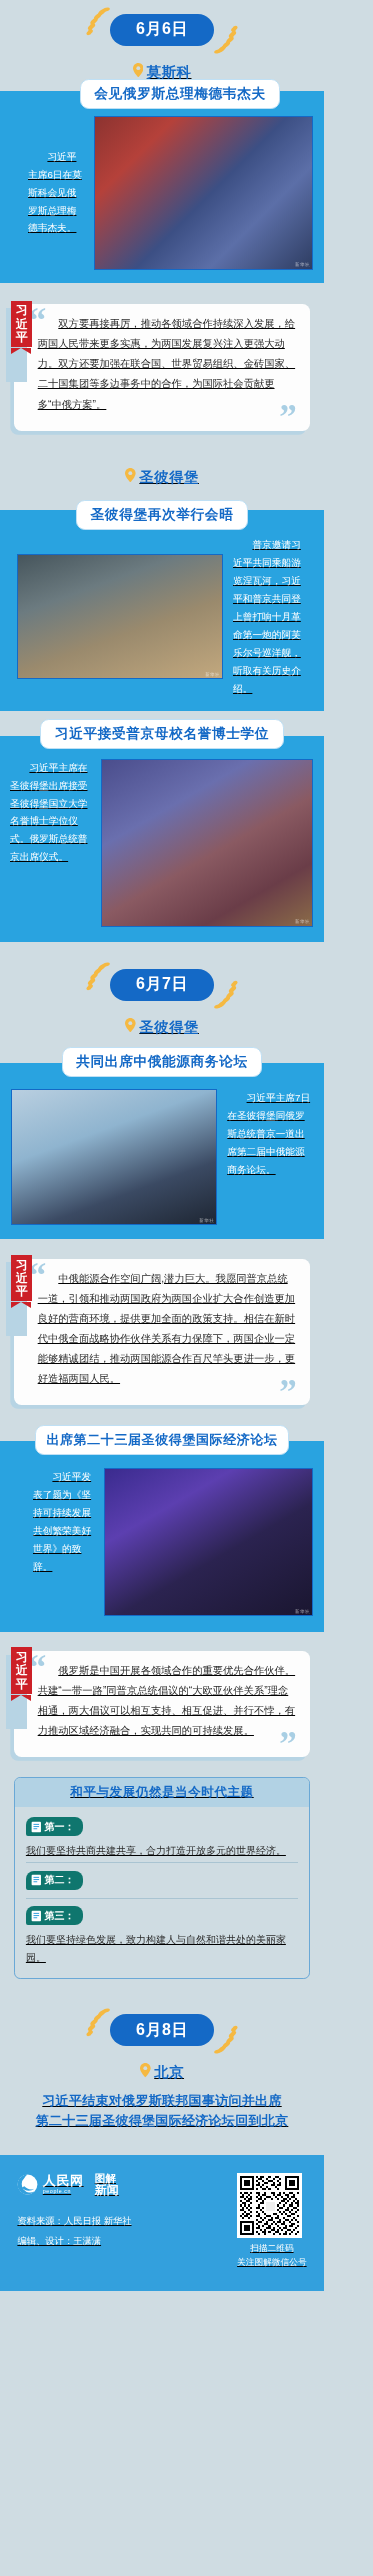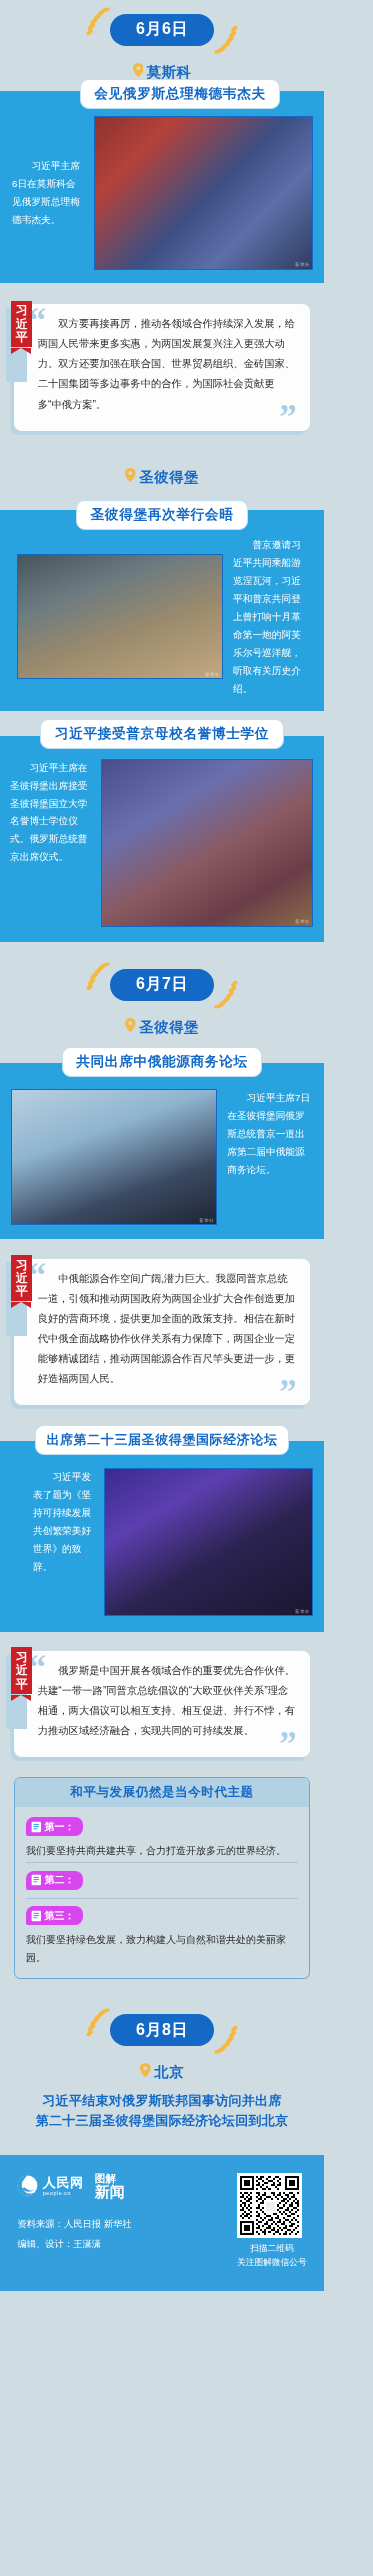--- a/index.html
+++ b/index.html
@@ -2,21 +2,21 @@
 <html style="font-size:10px"><head>
 <meta charset="utf-8">
 <style>
   * { margin:0; padding:0; box-sizing:border-box; }
   body {
     width:374px;
     font-family:"Liberation Sans","DejaVu Sans",sans-serif;
     background:#cfdce2;
     -webkit-font-smoothing:antialiased;
   }
-  .page { width:324px; position:relative; overflow:hidden; }
+  .page { width:324px; position:relative; overflow:hidden;text-decoration:underline; }
 
   
   .band-light { background:#cfdce2; }
   .band-blue  { background:#29a3e0; }
 
   
   .date-block { position:relative; text-align:center; }
   .date-badge-wrap {
     position:relative; display:inline-block;
     padding:0 22.4px;
@@ -137,21 +137,21 @@
     text-align:center;
     color:#1469c6; font-size:12.5px; font-weight:bold;
     letter-spacing:0.6px;
     padding:6.2px 0;
   }
   .panel-body { padding:2.5px 11.2px 8.7px; }
   .point { padding:7.5px 0 2.5px; }
   .point + .point { border-top:0.6px solid #a9c4d2; }
   .point-tag {
     display:inline-flex; align-items:center; gap:3.1px;
-    background:#d946ef;
+    background:#0f766e;
     color:#ffffff;
     font-size:10px; font-weight:bold;
     border-radius:8px 8px 8px 1.9px;
     padding:2.5px 8.7px 2.5px 5px;
     position:relative;
     margin-bottom:5.6px;
   }
   .doc-icon { width:10.6px; height:12px; flex:0 0 auto; }
   .point-text { font-size:10px; line-height:1.8; color:#2b2b2b; }
 
@@ -168,21 +168,21 @@
   .footer { background:#33a0dd; padding:17.4px 17.4px 21px; display:flex; gap:8.7px; }
   .footer-left { flex:1 1 auto; }
   .logos { display:flex; align-items:center; gap:11.2px; margin-bottom:16px; }
   .logo-people { display:flex; align-items:center; gap:4.4px; }
   .logo-moon { width:21px; height:21px; flex:0 0 auto; }
   .logo-people-txt { color:#fff; line-height:1; }
   .logo-people-txt .big { font-size:13px; font-weight:bold; letter-spacing:0.6px; }
   .logo-people-txt .small { font-size:5.3px; letter-spacing:0.6px; display:block; margin-top:1.9px; }
   .logo-tujie { color:#fff; line-height:1.02; text-align:left; }
   .logo-tujie .l1 { font-size:10.6px; font-weight:bold; letter-spacing:0; }
-  .logo-tujie .l2 { font-size:15px; font-weight:bold; letter-spacing:0; }
+  .logo-tujie .l2 { font-size:12px; font-weight:bold; letter-spacing:0; }
   .foot-line { color:#ffffff; font-size:9.3px; line-height:2.15; }
   .footer-right { flex:0 0 auto; text-align:center; }
   .qr { width:65px; height:65px; background:#fff; padding:3.1px; }
   .qr svg { display:block; }
   .qr-cap { color:#fff; font-size:8.7px; line-height:1.6; margin-top:4.4px; }
 </style>
 </head>
 <body>
 
 <div class="page">
@@ -224,21 +224,21 @@
     </div>
   </div>
 
   <div style="position:relative;height:0;">
     <div class="pill-wrap" style="position:absolute;left:0;right:0;top:-11.2px;z-index:5;margin-left:36px;">
       <span class="pill">会见俄罗斯总理梅德韦杰夫</span>
     </div>
   </div>
 
   <div class="band-blue" style="padding:25px 0 13.7px;">
-    <div class="photo-row" style="padding-left:12px;padding-right:11.2px;align-items:center;">
+    <div class="photo-row" style="padding-left:28px;padding-right:11.2px;align-items:center;">
       <div class="cap" style="width:106px;padding-right:8.7px;">习近平主席6日在莫斯科会见俄罗斯总理梅德韦杰夫。</div>
       <div class="photo" style="width:219px;height:154px;background:linear-gradient(135deg,#8c3330 0%,#b5413a 22%,#3c4f84 52%,#5c6fa8 72%,#2e3d62 100%);">
         <span class="wm">新华社</span>
       </div>
     </div>
   </div>
 
   <div class="band-light" style="padding:21px 0 17.4px;">
     <div class="quote-outer">
       <div class="name-shadow" style="left:6.2px;top:3.7px;height:74px;"></div>

